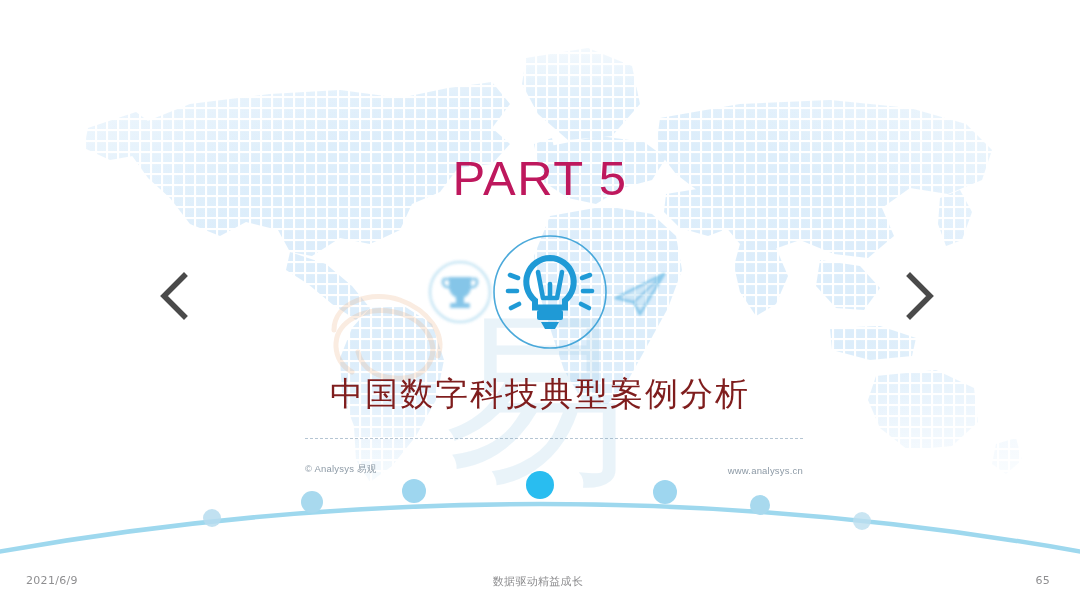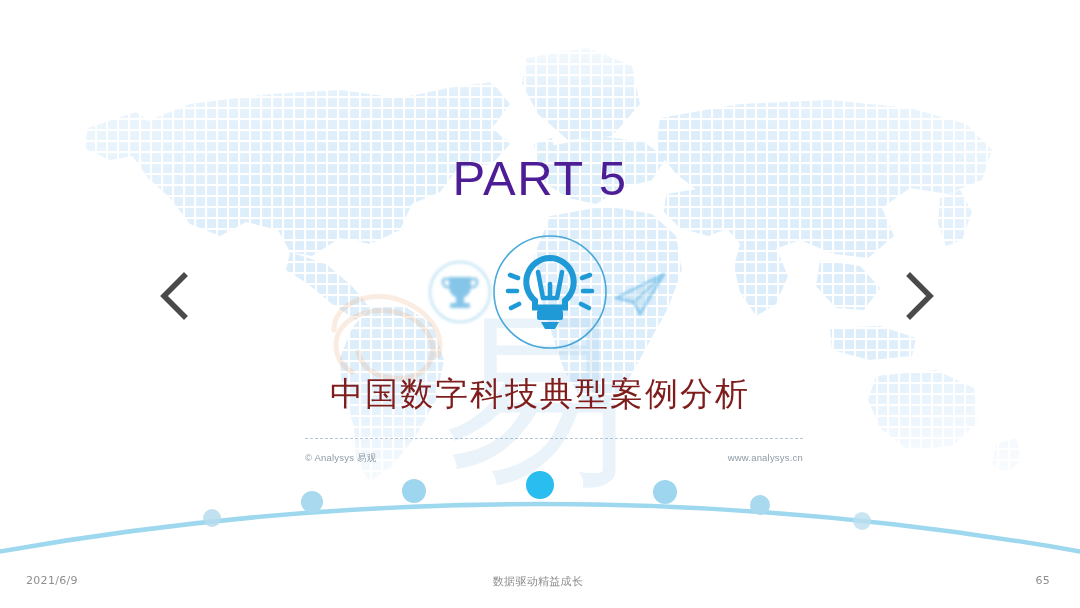--- a/index.html
+++ b/index.html
@@ -76,21 +76,21 @@
 
   
   .part-label {
     position: absolute;
     left: 0;
     right: 0;
     top: 150px;
     text-align: center;
     font-size: 49px;
     letter-spacing: 1.5px;
-    color: #4c1d95;
+    color: #be185d;
     font-family: "Liberation Sans", sans-serif;
     font-weight: 400;
   }
 
   
   .icon-row {
     position: absolute;
     left: 0;
     right: 0;
     top: 232px;
@@ -133,22 +133,22 @@
     top: 438px;
     width: 498px;
   }
   .credit-rule {
     height: 0;
     border-top: 1px dashed rgba(120, 150, 175, 0.55);
   }
   .credit-row {
     display: flex;
     justify-content: space-between;
-    align-items: flex-start;
-    margin-top: 13px;
+    align-items: flex-end;
+    margin-top: 24px;
     font-size: 9.5px;
     color: #8d9aa6;
     font-family: "Liberation Sans", sans-serif;
     letter-spacing: 0.2px;
   }
 
   
   .arc-layer {
     position: absolute;
     left: 0;

